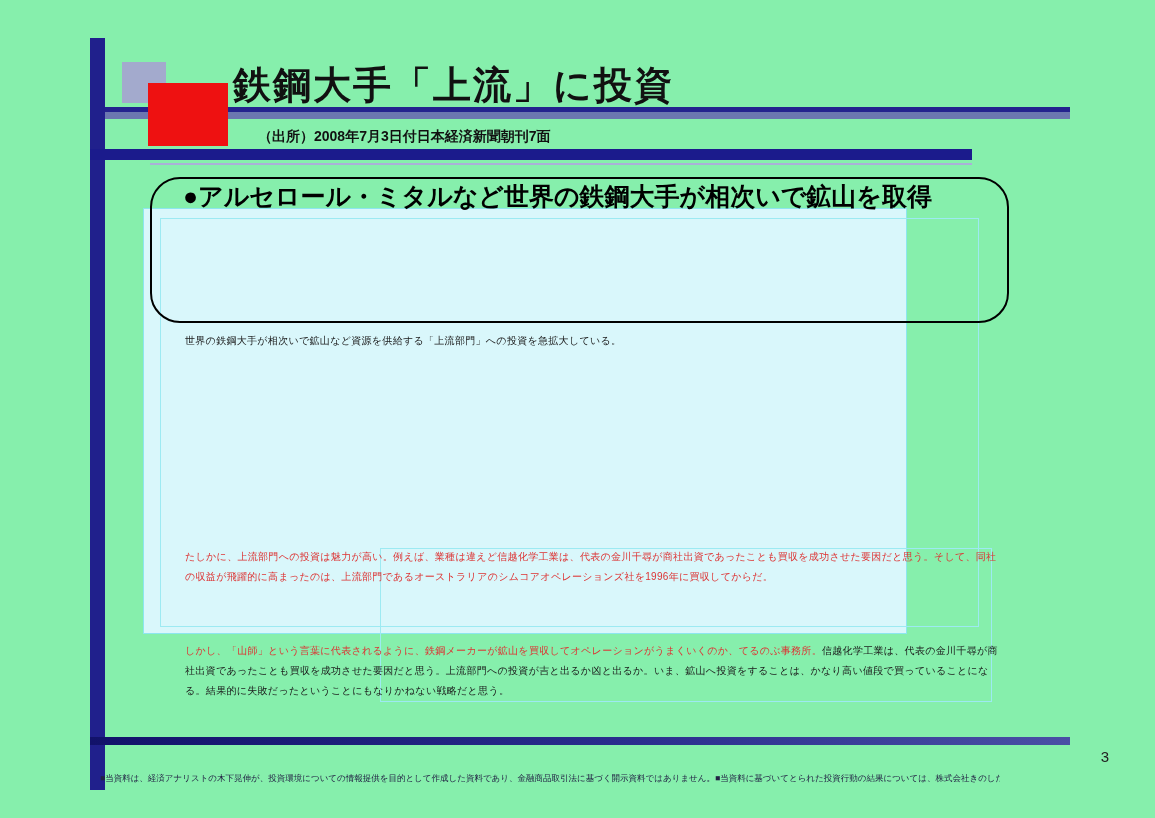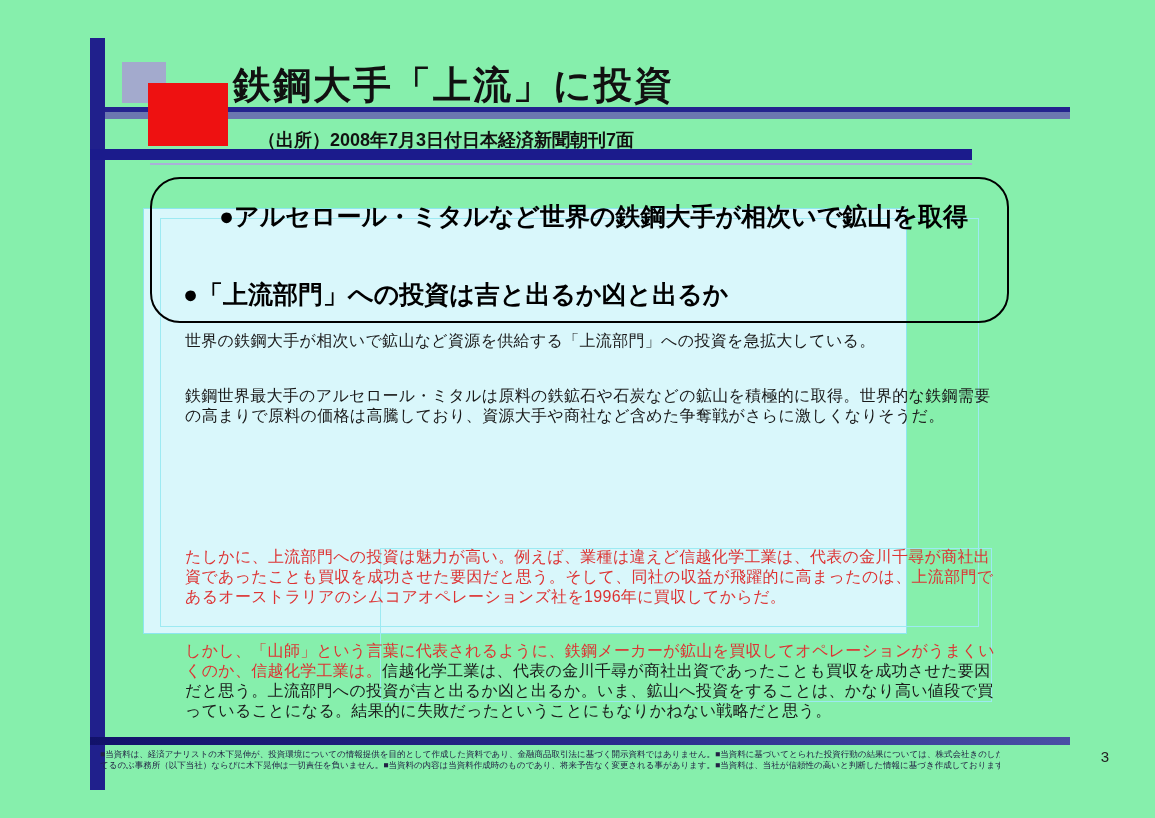--- a/index.html
+++ b/index.html
@@ -11,46 +11,46 @@
   
   #v-bar{left:90px;top:38px;width:15px;height:752px;background:#20208c;}
   #h-bar-a{left:105px;top:107px;width:965px;height:12px;
     background:linear-gradient(to bottom,#23238e 0%,#23238e 40%,#6b77b0 40%,#6b77b0 100%);}
   #h-bar-b{left:90px;top:149px;width:882px;height:11px;background:#1b1b8c;}
   #h-bar-b-underline{left:150px;top:163px;width:822px;height:2px;background:#aab0d8;}
   #lavender-sq{left:122px;top:62px;width:44px;height:41px;background:#a3aacd;}
   #red-sq{left:148px;top:83px;width:80px;height:63px;background:#ee1111;}
   #slide-title{left:233px;top:60px;width:760px;font-size:38px;font-weight:bold;color:#111;
     letter-spacing:2px;white-space:nowrap;}
-  #source-line{left:258px;top:128px;width:700px;font-size:18px;font-weight:bold;color:#111;white-space:nowrap;}
+  #source-line{left:258px;top:128px;width:700px;font-size:14px;font-weight:bold;color:#111;white-space:nowrap;}
   
   .cyan-fill{background:#d9f7fb;border:1px solid #8ce6ef;}
   .cyan-outline{border:1px solid #9deaf2;background:transparent;}
   #cyan-1{left:143px;top:208px;width:762px;height:424px;}
   #cyan-2{left:160px;top:218px;width:817px;height:407px;}
   #cyan-3{left:380px;top:548px;width:610px;height:152px;}
   
   #bullet-box{left:150px;top:177px;width:855px;height:142px;border:2px solid #000;border-radius:30px;}
   .bullet-line{left:183px;width:820px;font-size:25px;font-weight:bold;color:#000;white-space:nowrap;letter-spacing:0px;}
-  #bullet-1{top:200px;margin-left:36px;}
+  #bullet-1{top:180px;}
   #bullet-2{top:235px;}
   #bullet-3{top:278px;}
   
-  .para{left:185px;width:815px;font-size:16px;line-height:20px;color:#1a1a1a;letter-spacing:0.3px;}
+  .para{left:185px;width:815px;font-size:10px;line-height:20px;color:#1a1a1a;letter-spacing:0.3px;}
   #para-1{top:331px;}
   #para-2{top:386px;}
   #para-3{top:461px;}
   #para-4{top:547px;color:#dd3333;}
   #para-5{top:641px;}
   .red-text{color:#dd3333;}
   
   #footer-grad{left:90px;top:737px;width:980px;height:8px;
     background:linear-gradient(to right,#12126a 0%,#2a2d8e 55%,#4a4fa5 100%);}
   #footer-text{left:100px;top:749px;width:900px;color:#222244;font-size:8.5px;line-height:10.5px;}
-  .footer-line{white-space:nowrap;overflow:hidden;}
+  .footer-line{white-space:nowrap;overflow:hidden;margin-top:24px;}
   #page-number{left:1090px;top:748px;width:30px;font-size:15px;color:#222;text-align:center;}
 </style>
 </head>
 <body>
 
 <div id="page">
 
   <div class="abs cyan-fill" id="cyan-1"></div>
   <div class="abs cyan-outline" id="cyan-2"></div>
   <div class="abs cyan-outline" id="cyan-3"></div>
@@ -60,27 +60,24 @@
   <div class="abs" id="h-bar-b"></div>
   <div class="abs" id="h-bar-b-underline"></div>
   <div class="abs" id="lavender-sq"></div>
   <div class="abs" id="red-sq"></div>
 
   <div class="abs" id="slide-title">鉄鋼大手「上流」に投資</div>
   <div class="abs" id="source-line">（出所）2008年7月3日付日本経済新聞朝刊7面</div>
 
   <div class="abs" id="bullet-box"></div>
   <div class="abs bullet-line" id="bullet-1">●アルセロール・ミタルなど世界の鉄鋼大手が相次いで鉱山を取得</div>
-  <div class="abs bullet-line" id="bullet-3">●「上流部門」への投資は吉と出るか凶と出るか</div>
 
   <div class="abs para" id="para-1">世界の鉄鋼大手が相次いで鉱山など資源を供給する「上流部門」への投資を急拡大している。</div>
-  <div class="abs para" id="para-2">鉄鋼世界最大手のアルセロール・ミタルは原料の鉄鉱石や石炭などの鉱山を積極的に取得。世界的な鉄鋼需要の高まりで原料の価格は高騰しており、資源大手や商社など含めた争奪戦がさらに激しくなりそうだ。</div>
   <div class="abs para" id="para-4">たしかに、上流部門への投資は魅力が高い。例えば、業種は違えど信越化学工業は、代表の金川千尋が商社出資であったことも買収を成功させた要因だと思う。そして、同社の収益が飛躍的に高まったのは、上流部門であるオーストラリアのシムコアオペレーションズ社を1996年に買収してからだ。</div>
-  <div class="abs para" id="para-5"><span class="red-text">しかし、「山師」という言葉に代表されるように、鉄鋼メーカーが鉱山を買収してオペレーションがうまくいくのか、信越化学工業は。</span><span>信越化学工業は、代表の金川千尋が商社出資であったことも買収を成功させた要因だと思う。上流部門への投資が吉と出るか凶と出るか。いま、鉱山へ投資をすることは、かなり高い値段で買っていることになる。結果的に失敗だったということにもなりかねない戦略だと思う。</span></div>
+  <div class="abs para" id="para-5"><span class="red-text">しかし、「山師」という言葉に代表されるように、鉄鋼メーカーが鉱山を買収してオペレーションがうまくいくのか、てるのぶ事務所。</span><span>信越化学工業は、代表の金川千尋が商社出資であったことも買収を成功させた要因だと思う。上流部門への投資が吉と出るか凶と出るか。いま、鉱山へ投資をすることは、かなり高い値段で買っていることになる。結果的に失敗だったということにもなりかねない戦略だと思う。</span></div>
 
   <div class="abs" id="footer-grad"></div>
   <div class="abs" id="footer-text">
     <div class="footer-line">■当資料は、経済アナリストの木下晃伸が、投資環境についての情報提供を目的として作成した資料であり、金融商品取引法に基づく開示資料ではありません。■当資料に基づいてとられた投資行動の結果については、株式会社きのした</div>
-    <div class="footer-line">てるのぶ事務所（以下当社）ならびに木下晃伸は一切責任を負いません。■当資料の内容は当資料作成時のものであり、将来予告なく変更される事があります。■当資料は、当社が信頼性の高いと判断した情報に基づき作成しております</div>
   </div>
   <div class="abs" id="page-number">3</div>
 
 </div>
 
 </body></html>

